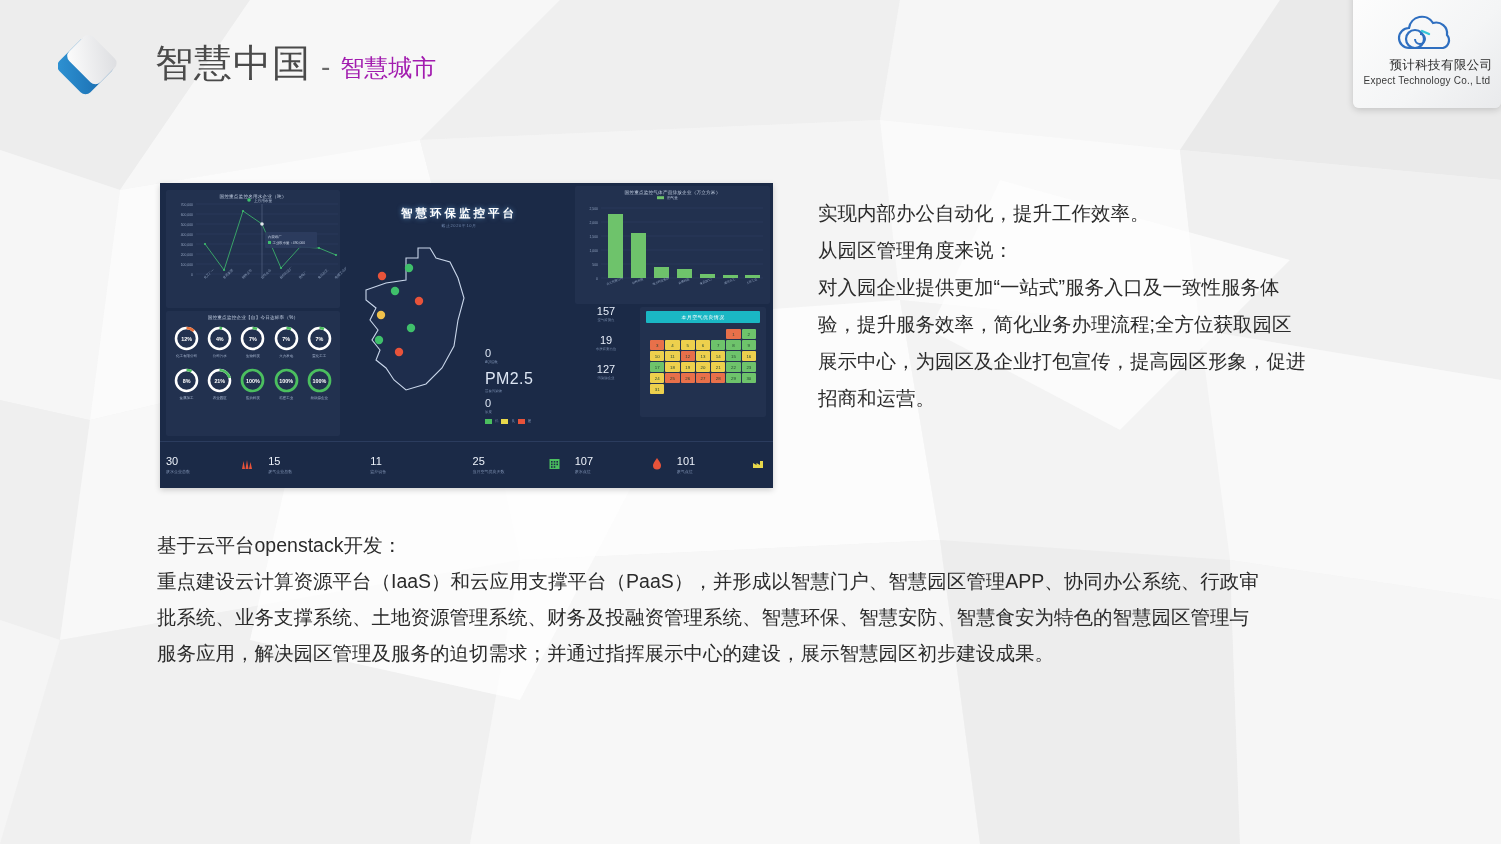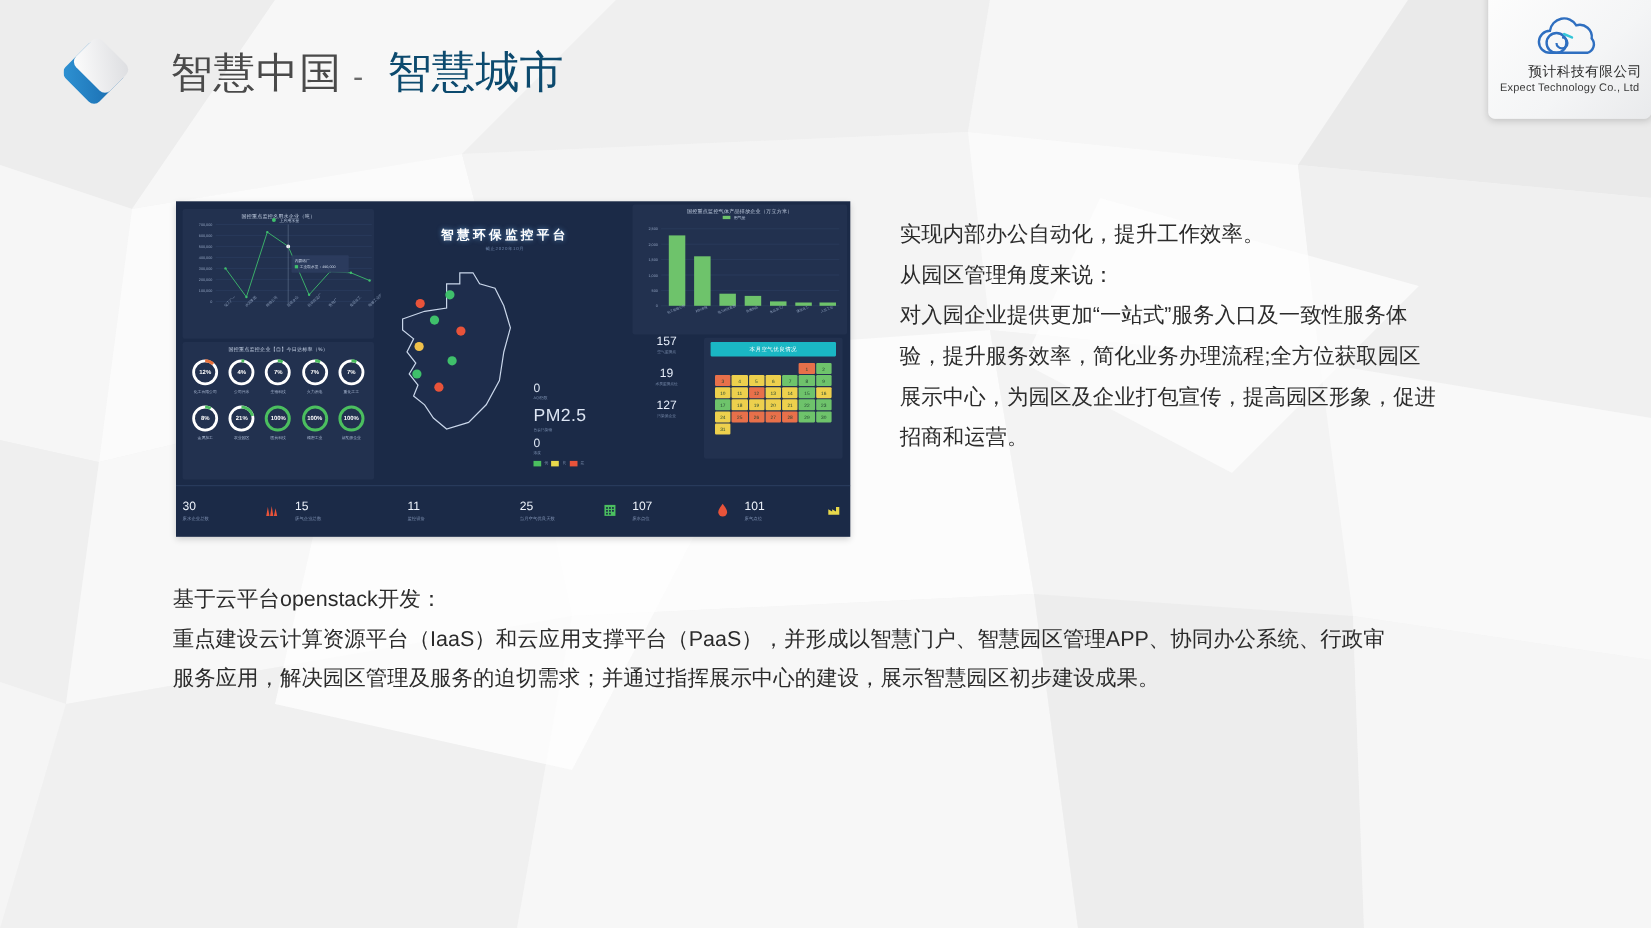--- a/index.html
+++ b/index.html
@@ -28,21 +28,21 @@
   .title-wrap {
     position: absolute; left: 155px; top: 38px;
     display: flex; align-items: baseline; gap: 10px;
     z-index: 3;
   }
   .title-main {
     font-size: 38px; color: #4a4a4a; letter-spacing: 1px;
     font-family: "Liberation Sans", "DejaVu Sans", sans-serif;
   }
   .title-dash { font-size: 28px; color: #6b6b6b; }
-  .title-sub { font-size: 40px; color: #0c4a6e; margin-left: 12px; }
+  .title-sub { font-size: 24px; color: #a21caf; }
 
   
   .corner-logo {
     position: absolute; right: 0px; top: -8px;
     width: 148px; height: 116px;
     background: linear-gradient(135deg,#fdfdfd 0%,#f4f5f6 60%,#e9eaec 100%);
     border-radius: 0 0 6px 6px;
     box-shadow: 0 2px 7px rgba(0,0,0,0.17);
     z-index: 5;
     display: flex; flex-direction: column; align-items: center; justify-content: center;
@@ -647,14 +647,15 @@
   <div class="para-line">从园区管理角度来说：</div>
   <div class="para-line">对入园企业提供更加“一站式”服务入口及一致性服务体</div>
   <div class="para-line">验，提升服务效率，简化业务办理流程;全方位获取园区</div>
   <div class="para-line">展示中心，为园区及企业打包宣传，提高园区形象，促进</div>
   <div class="para-line">招商和运营。</div>
 </div>
 
 <div class="para-bottom">
   <div class="para-line">基于云平台openstack开发：</div>
   <div class="para-line">重点建设云计算资源平台（IaaS）和云应用支撑平台（PaaS），并形成以智慧门户、智慧园区管理APP、协同办公系统、行政审</div>
+  <div class="para-line">批系统、业务支撑系统、土地资源管理系统、财务及投融资管理系统、智慧环保、智慧安防、智慧食安为特色的智慧园区管理与</div>
   <div class="para-line">服务应用，解决园区管理及服务的迫切需求；并通过指挥展示中心的建设，展示智慧园区初步建设成果。</div>
 </div>
 
 </body></html>

